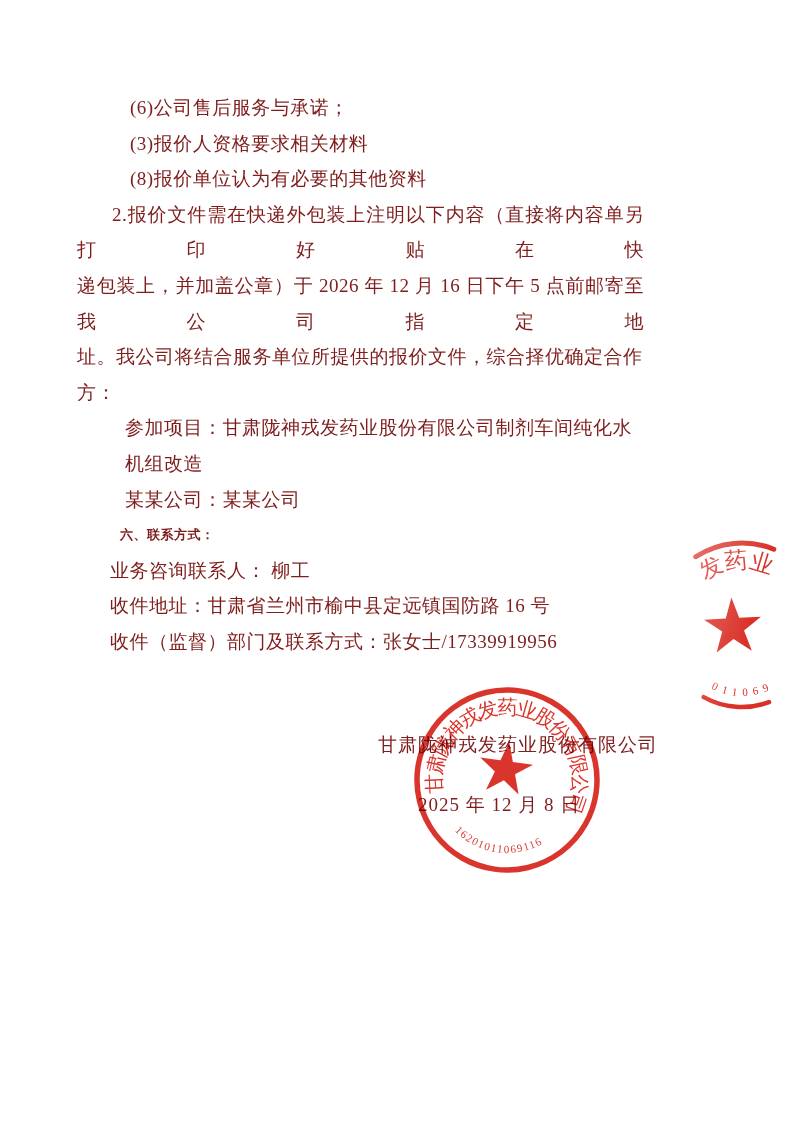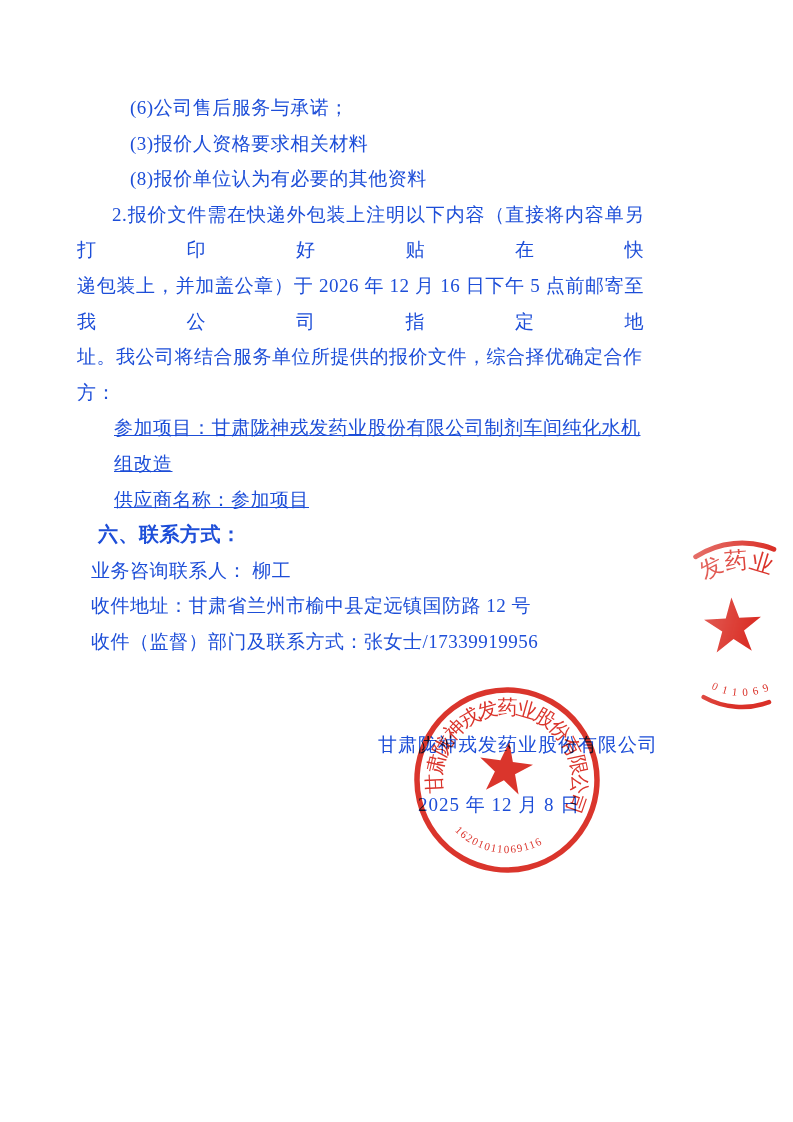--- a/index.html
+++ b/index.html
@@ -3,37 +3,37 @@
 <meta charset="utf-8">
 <style>
   html,body{margin:0;padding:0;background:#888;}
   .page{
     position:relative;
     width:793px;height:1122px;
     margin:0 auto;
     background:#ffffff;
     overflow:hidden;
     font-family:"Liberation Serif","DejaVu Serif",serif;
-    color:#1d4ed8;
+    color:#7f1d1d;
   }
   .doc{
     position:absolute;
     left:77px;top:90px;
     width:567px;
     font-size:19px;
     line-height:35.6px;
     letter-spacing:.5px;
   }
   .doc div{white-space:pre-wrap;}
   .li{margin-left:53px;}
   .para-first{text-indent:35px;}
   .just{text-align:justify;text-align-last:justify;}
-  .info{margin-left:37px;text-decoration:underline;}
-  .heading{margin-left:21px;font-weight:bold;font-size:20px;font-family:"Liberation Sans","DejaVu Sans",sans-serif;}
-  .contact{margin-left:14px;}
+  .info{margin-left:48px;}
+  .heading{margin-left:43px;font-weight:bold;font-size:13px;font-family:"Liberation Sans","DejaVu Sans",sans-serif;}
+  .contact{margin-left:33px;}
   .spread{word-spacing:7px;}
   .signature-company{
     position:absolute;left:378px;top:734px;
     font-size:19px;letter-spacing:1px;line-height:22px;
   }
   .signature-date{
     position:absolute;left:418px;top:794px;
     font-size:19px;letter-spacing:1px;line-height:22px;
   }
   .seal-main{
@@ -60,26 +60,26 @@
   <div class="doc">
     <div class="li">(6)公司售后服务与承诺；</div>
     <div class="li">(3)报价人资格要求相关材料</div>
     <div class="li">(8)报价单位认为有必要的其他资料</div>
 
     <div class="para-first just">2.报价文件需在快递外包装上注明以下内容（直接将内容单另打印好贴在快</div>
     <div class="just">递包装上，并加盖公章）于 2026 年 12 月 16 日下午 5 点前邮寄至我公司指定地</div>
     <div>址。我公司将结合服务单位所提供的报价文件，综合择优确定合作方：</div>
 
     <div class="info">参加项目：甘肃陇神戎发药业股份有限公司制剂车间纯化水机组改造</div>
-    <div class="info">供应商名称：参加项目</div>
+    <div class="info">某某公司：某某公司</div>
 
     <div class="heading">六、联系方式：</div>
 
     <div class="contact">业务咨询联系人： 柳工</div>
-    <div class="contact">收件地址：甘肃省兰州市榆中县定远镇国防路 12 号</div>
+    <div class="contact">收件地址：甘肃省兰州市榆中县定远镇国防路 16 号</div>
     <div class="contact">收件（监督）部门及联系方式：张女士/17339919956</div>
   </div>
 
   <div class="signature-company">甘肃陇神戎发药业股份有限公司</div>
   <div class="signature-date">2025 年 12 月 8 日</div>
 
   <svg class="seal-main" viewBox="0 0 230 230" xmlns="http://www.w3.org/2000/svg">
     <g transform="rotate(8 115 115)">
       <circle cx="115" cy="115" r="90" fill="none" stroke-width="5.5" stroke="#d8251c"></circle>
       <defs>

